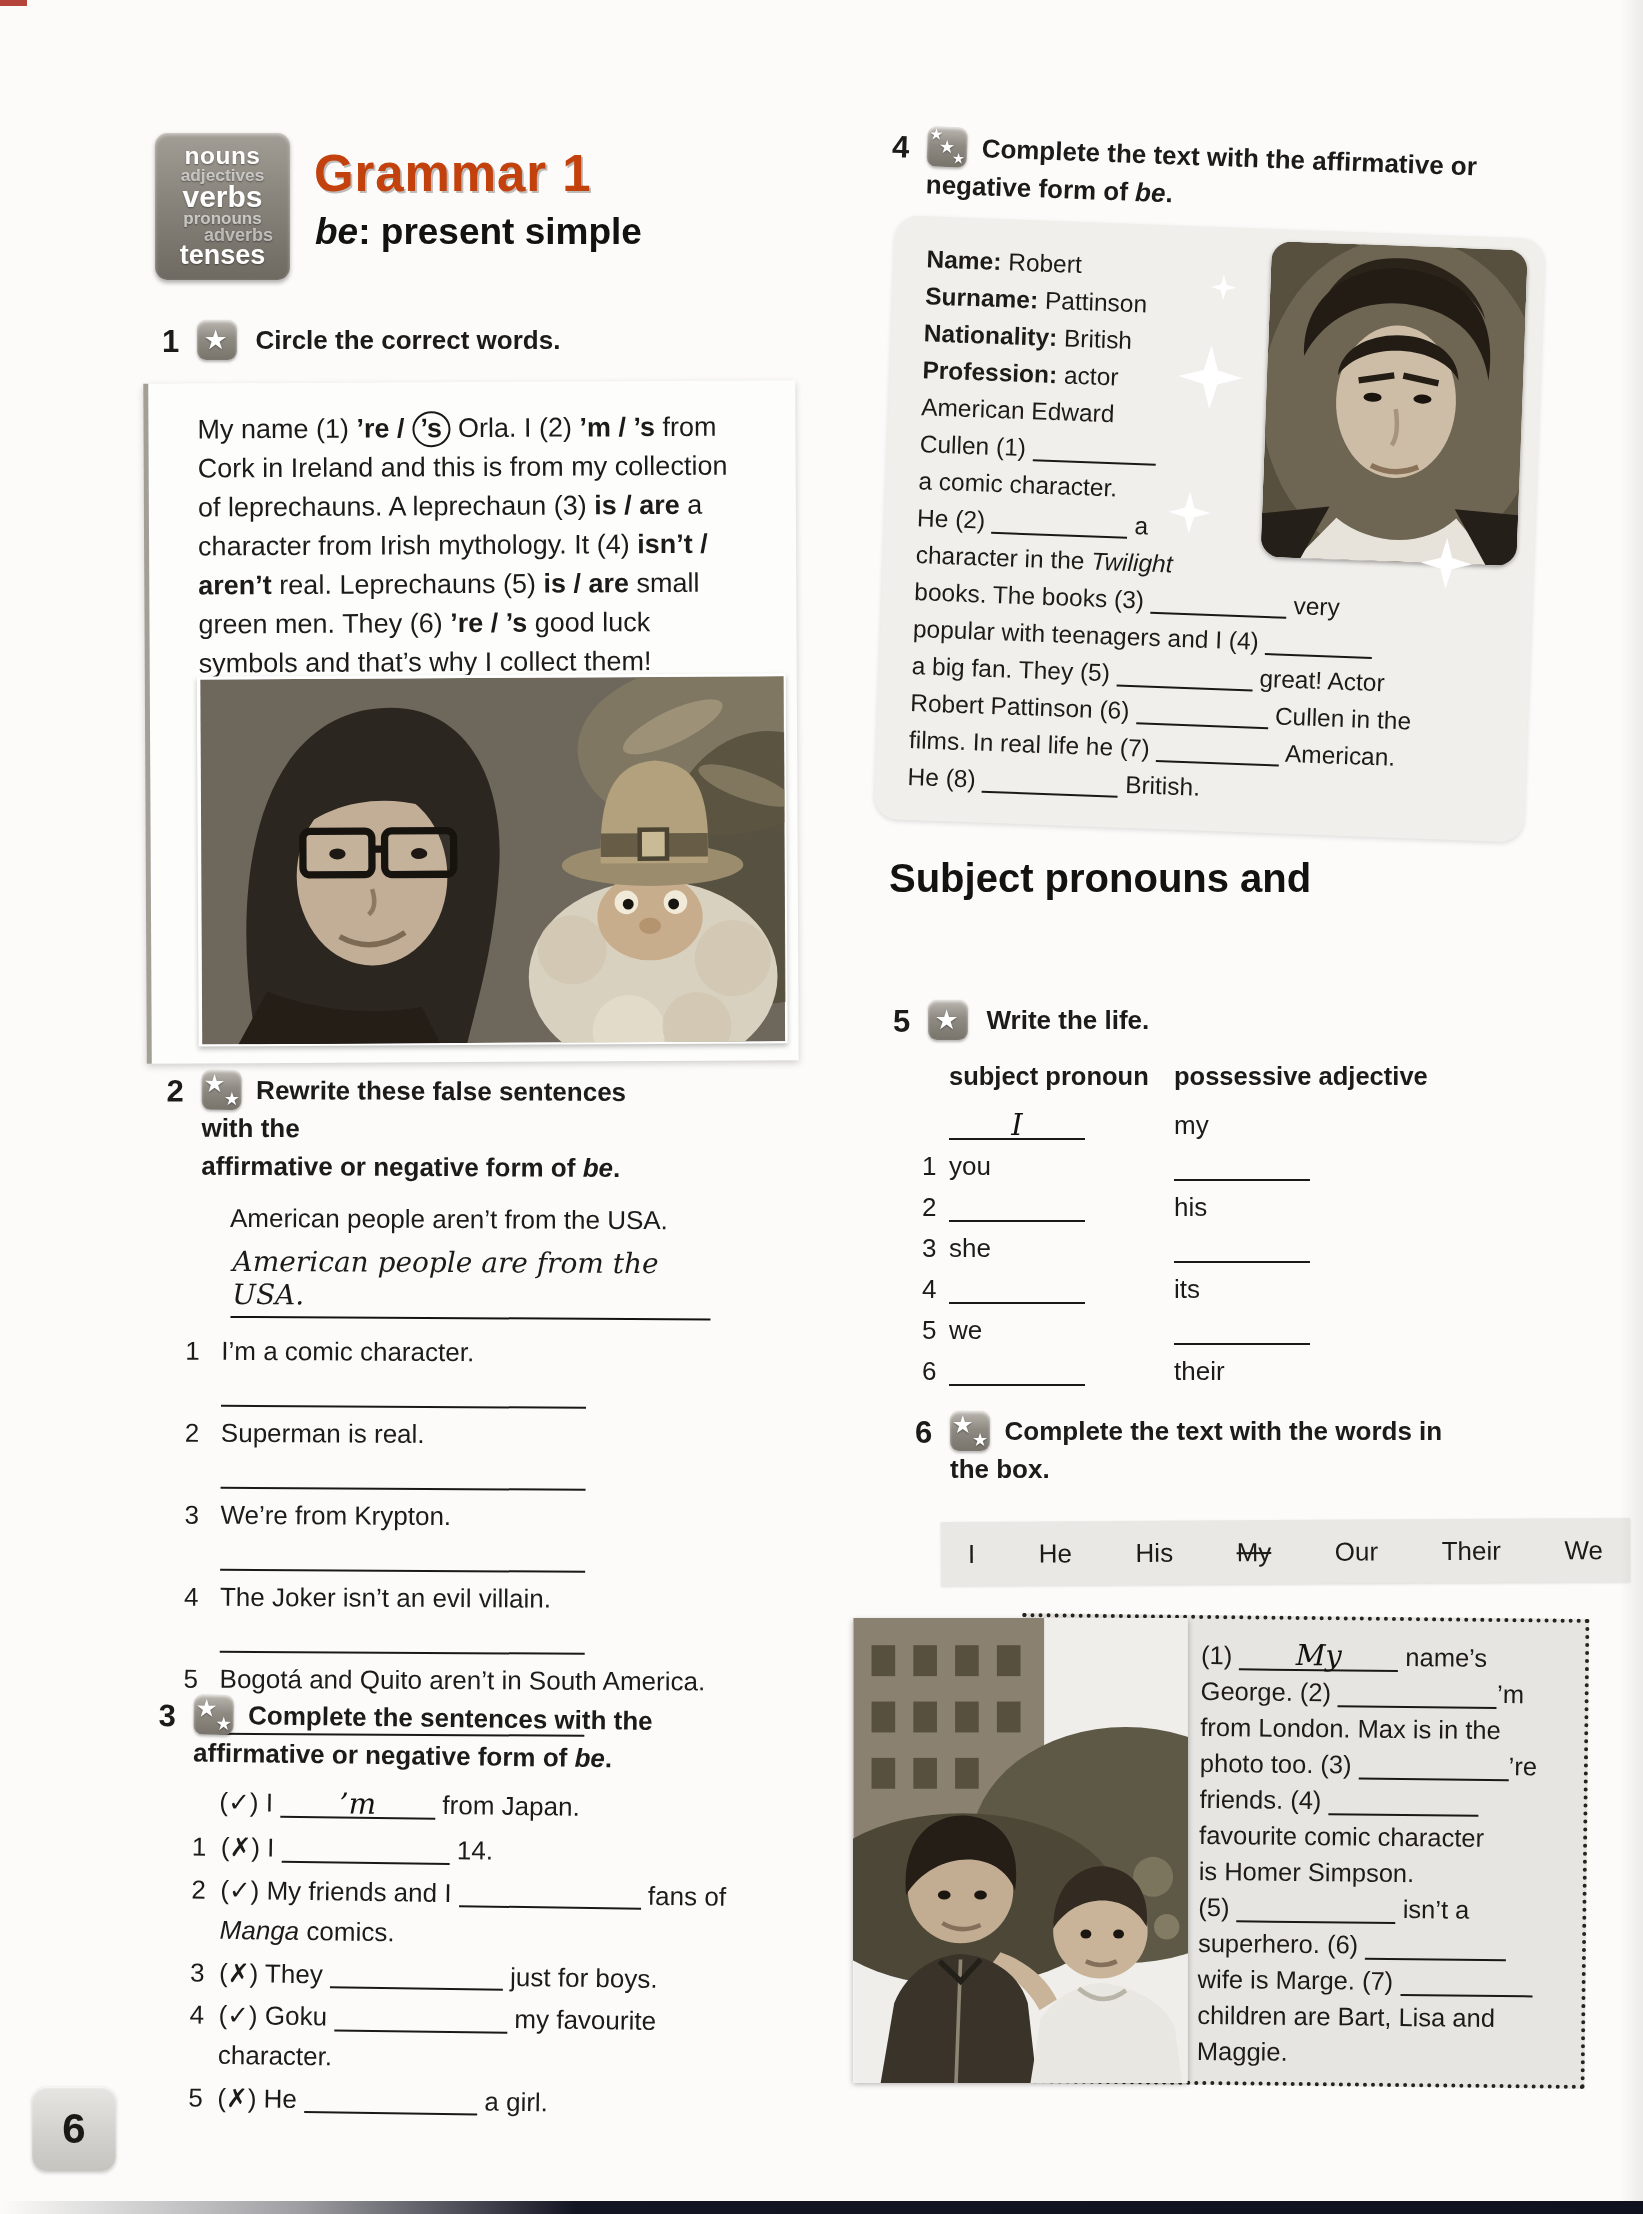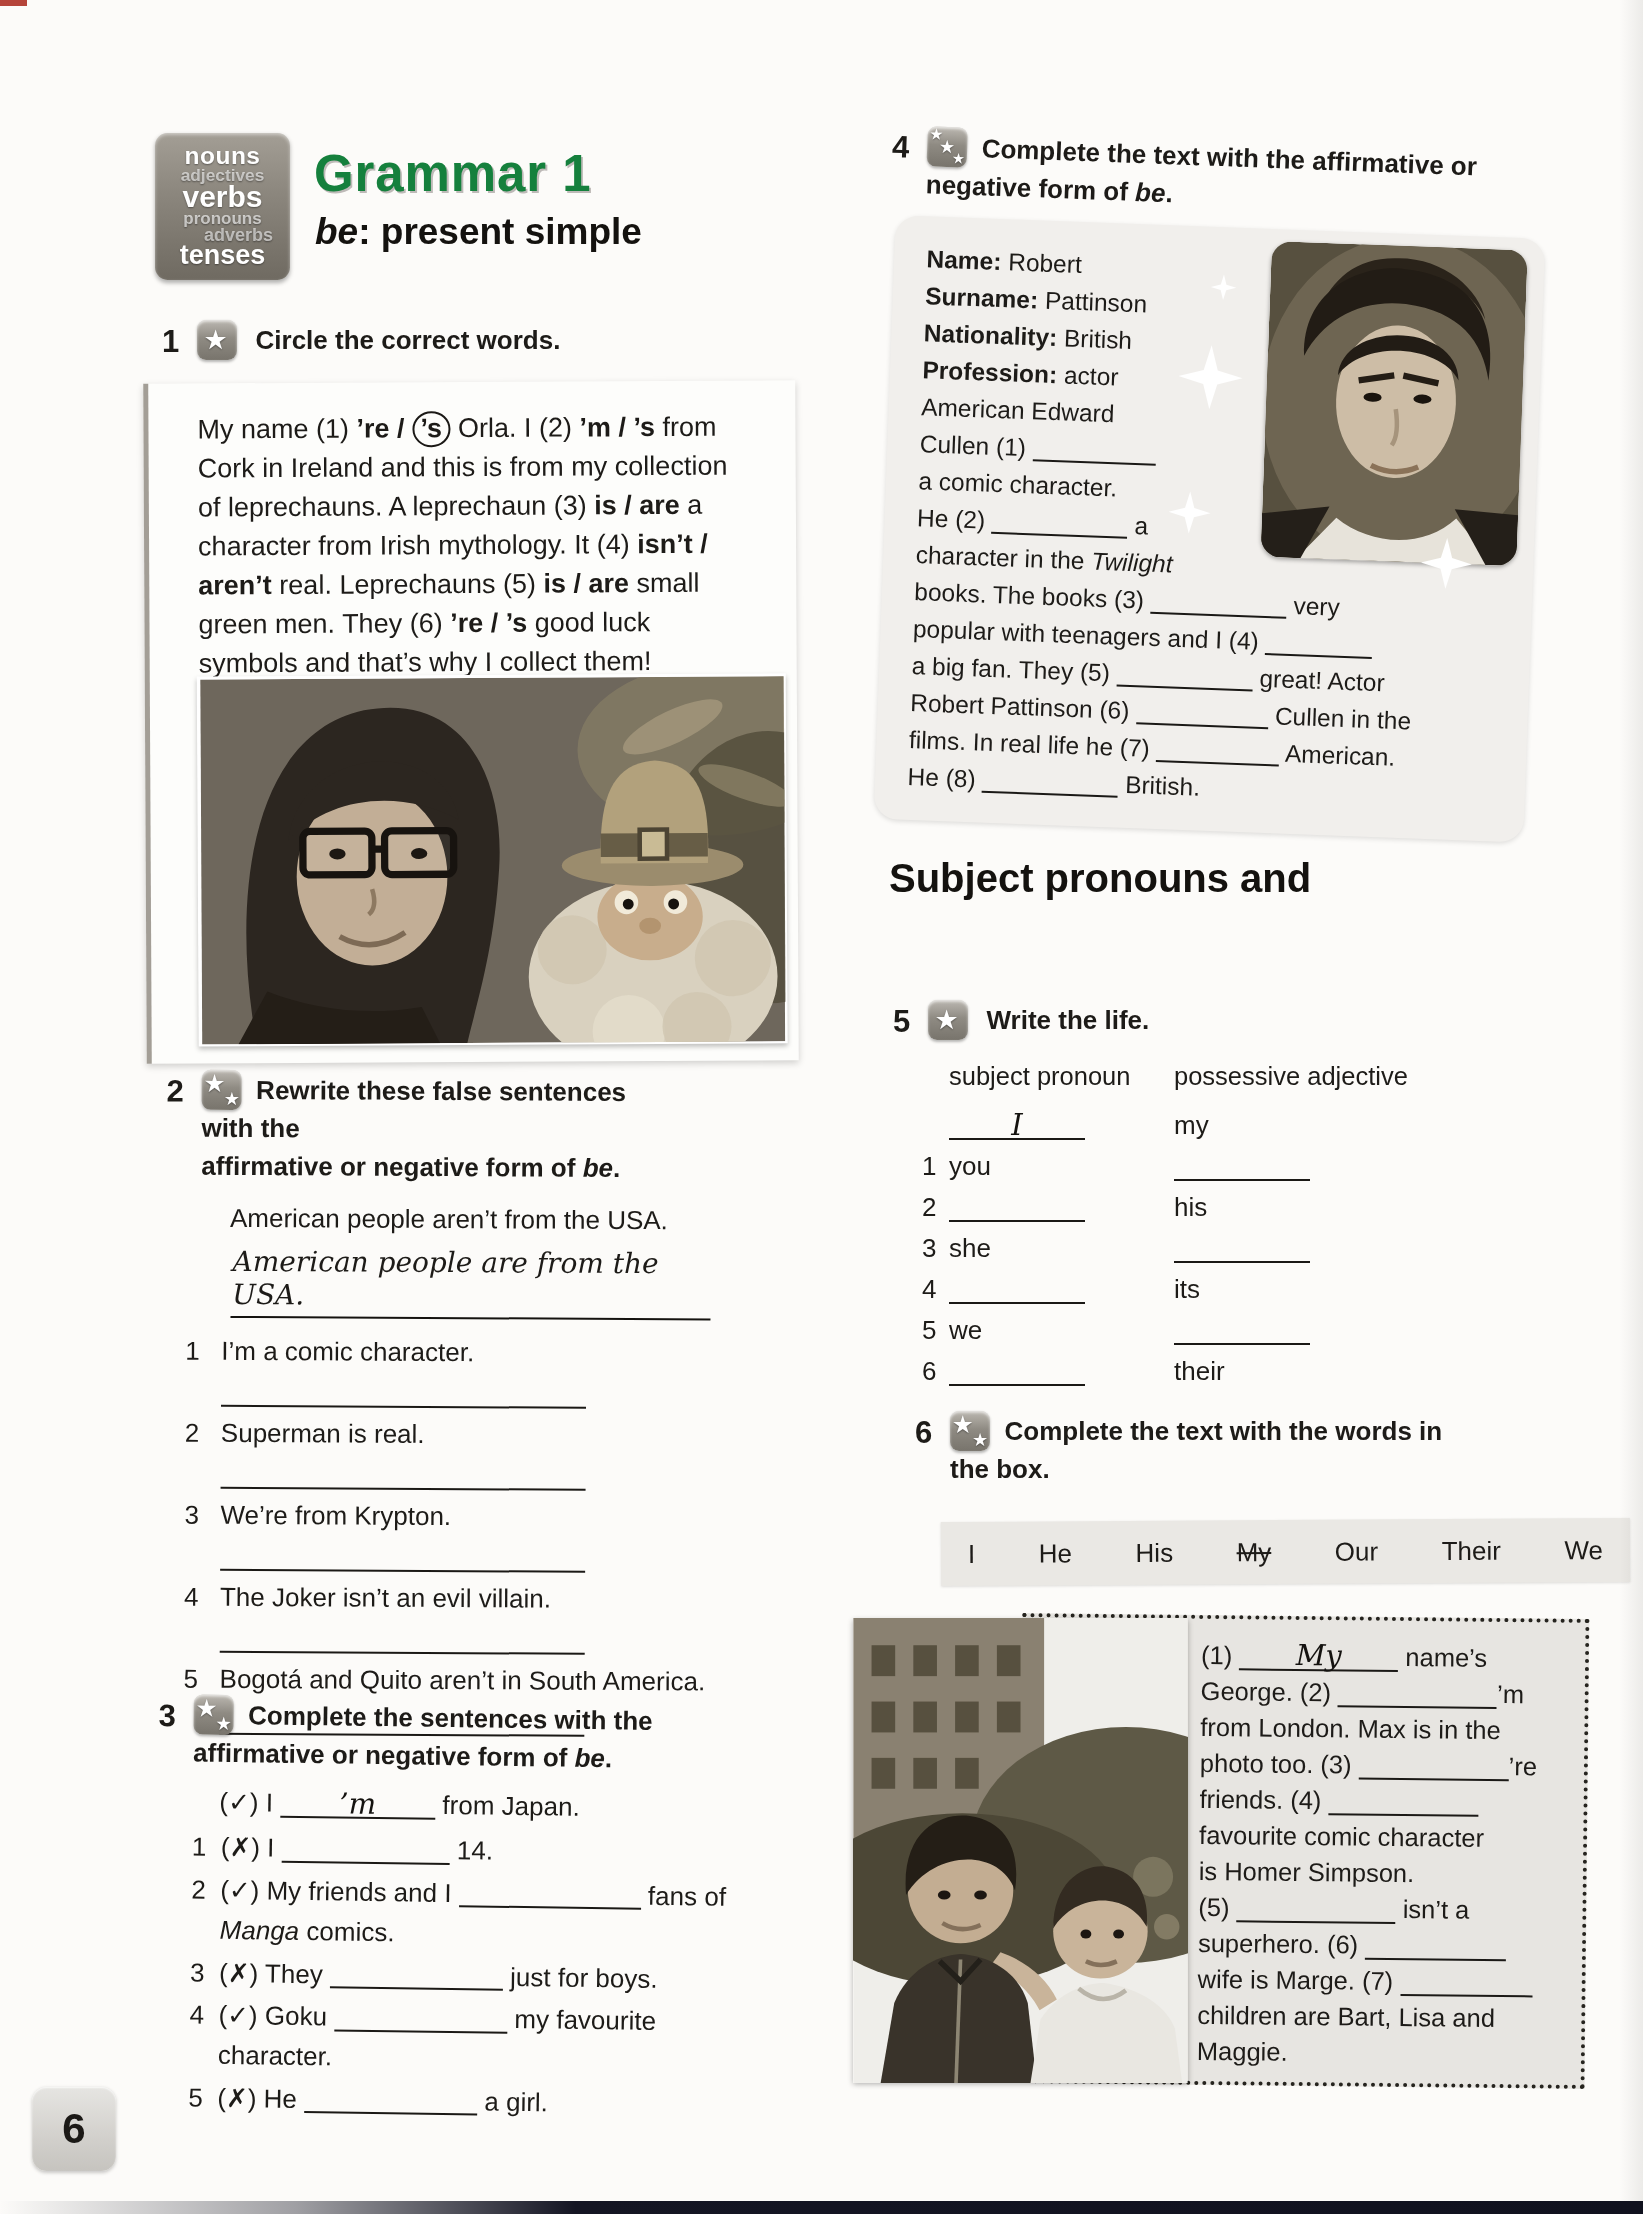--- a/index.html
+++ b/index.html
@@ -17,21 +17,21 @@
       box-shadow:inset 0 1.8px 3.6px rgba(255,255,255,.5),0 2.7px 4.5px rgba(0,0,0,.3);
       display:flex;flex-direction:column;align-items:center;justify-content:center;
       line-height:.92;text-align:center;overflow:hidden;}
   .logo span{display:block;color:#fff;font-weight:bold;text-shadow:0 0.9px 1.8px rgba(0,0,0,.4);}
   .lw0{font-size:24.5px;letter-spacing:0.5px;}
   .lw1{font-size:17.3px;color:rgba(255,255,255,.62)!important;}
   .lw2{font-size:30px;}
   .lw3{font-size:17px;color:rgba(255,255,255,.66)!important;}
   .lw4{font-size:18px;color:rgba(255,255,255,.6)!important;margin-left:32px;}
   .lw5{font-size:27px;}
-  .title{position:absolute;left:314px;top:144px;font-size:51px;font-weight:bold;color:#15803d;
+  .title{position:absolute;left:314px;top:144px;font-size:51px;font-weight:bold;color:#c2410c;
       letter-spacing:0.9px;text-shadow:1.8px 1.8px 0 rgba(45,38,32,.30);}
   .subtitle{position:absolute;left:315px;top:211px;font-size:37px;font-weight:bold;color:#14120f;}
   
   .exh{position:absolute;display:flex;align-items:flex-start;}
   .exnum{font-weight:bold;font-size:31px;width:35px;flex:0 0 35px;padding-top:3.6px;}
   .exh .hc{flex:1;}
   .badge{display:inline-block;width:40px;height:40px;border-radius:9px;position:relative;
       background:linear-gradient(180deg,#bcb8b1 0%,#8f8b83 45%,#78746c 100%);
       box-shadow:inset 0 1.8px 2.7px rgba(255,255,255,.65),0 1.8px 2.7px rgba(0,0,0,.28);
       vertical-align:-11px;margin-right:14.5px;}
@@ -80,21 +80,21 @@
       overflow:hidden;box-shadow:0 1.8px 4.5px rgba(0,0,0,.35);}
   .cardtextA{width:300px;font-size:24.5px;line-height:37px;}
   .cardtextB{width:540px;font-size:24.5px;line-height:37px;white-space:nowrap;}
   .sparkle{position:absolute;background:#fff;
       clip-path:polygon(50% 0,61% 39%,100% 50%,61% 61%,50% 100%,39% 61%,0 50%,39% 39%);
       filter:drop-shadow(0 0 2.7px rgba(255,255,255,.9));}
   
   .heading2{position:absolute;left:889px;top:856px;font-size:40px;font-weight:bold;line-height:1.12;color:#14120f;}
   
   .t5{position:absolute;left:922px;top:1062px;font-size:26px;}
-  .t5hdr{display:flex;font-weight:normal;font-size:25.5px;margin-bottom:9px;}
+  .t5hdr{display:flex;font-weight:bold;font-size:25.5px;margin-bottom:9px;}
   .t5hdr .h1{width:225px;margin-left:27px;}
   .t5row{display:flex;align-items:flex-end;height:41px;}
   .t5num{width:27px;flex:0 0 27px;}
   .t5p{width:225px;flex:0 0 225px;}
   .t5a{width:273px;}
   
   .wordbox{position:absolute;left:941px;top:1520px;width:689px;height:64px;background:#eae8e4;
       display:flex;align-items:center;justify-content:space-between;padding:0 27px;box-sizing:border-box;
       font-size:26px;transform:rotate(-.35deg);box-shadow:0 0.9px 2.7px rgba(0,0,0,.12);}
   .x6box{position:absolute;left:1020px;top:1616px;width:567px;height:470px;border:4.5px dotted #26241f;

